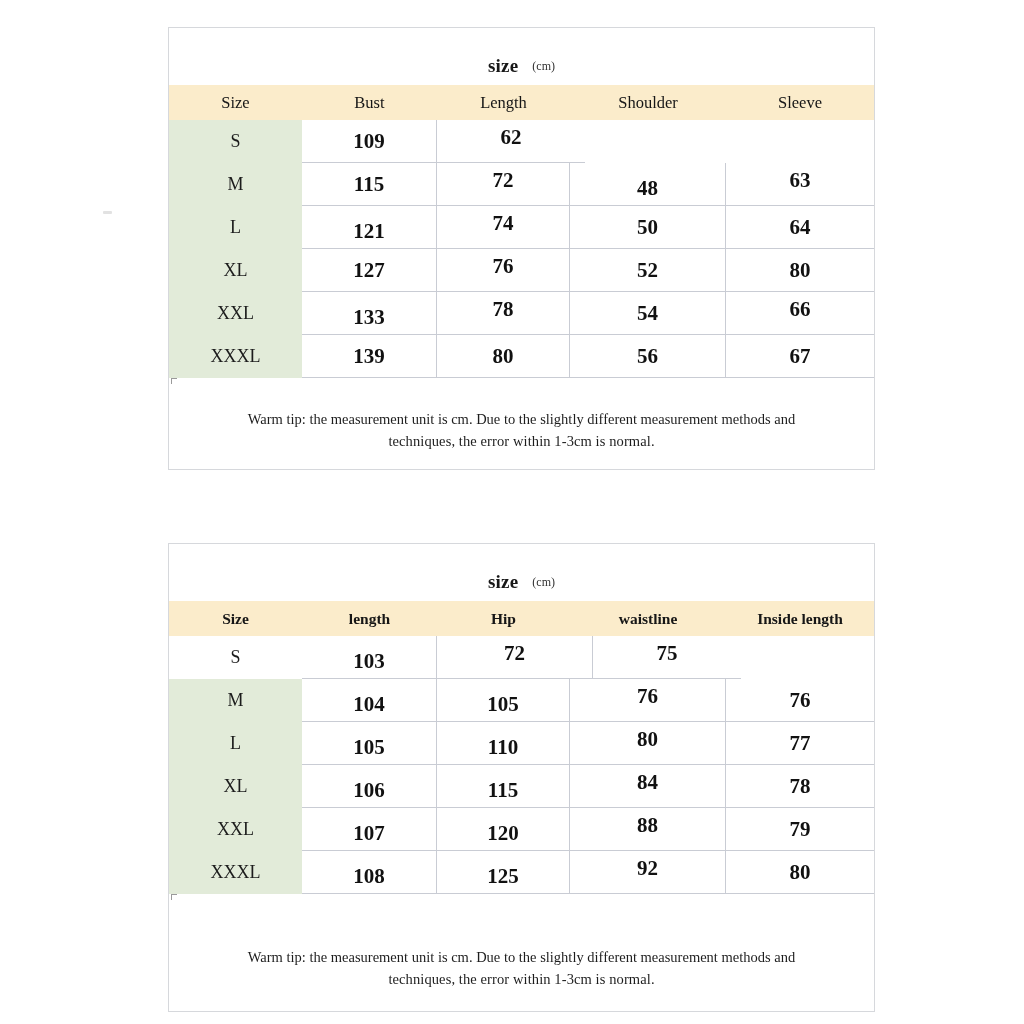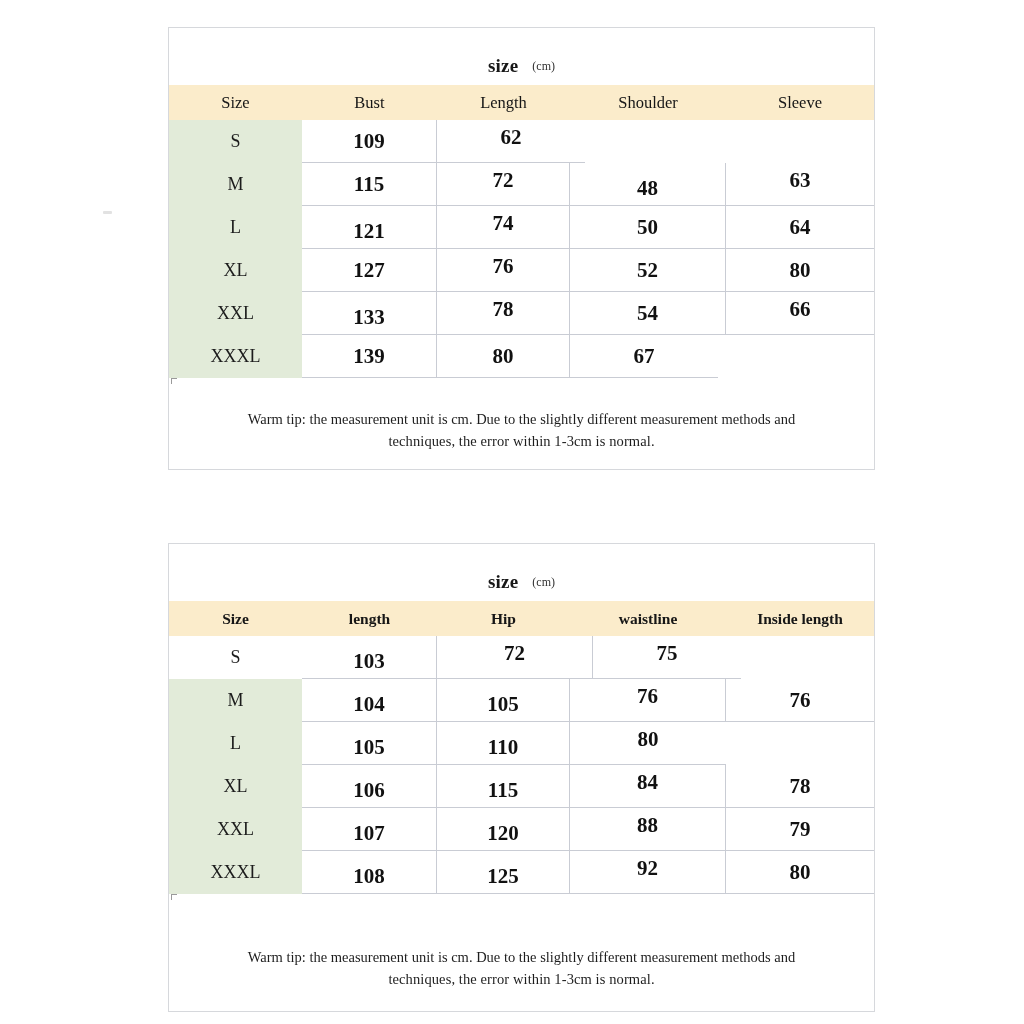--- a/index.html
+++ b/index.html
@@ -246,20 +246,23 @@
           </div>
       </div>
       <div class="row">
         <div class="cell size c-size shaded">XXXL</div>
         <div class="cell c-1">
             <span class="n-mid">139</span>
           </div>
         <div class="cell c-2">
             <span class="n-mid">80</span>
           </div>
+        <div class="cell c-3">
+            <span class="n-mid">56</span>
+          </div>
         <div class="cell c-4">
             <span class="n-mid">67</span>
           </div>
       </div>
       <div class="tick" style="bottom:-6px;"></div>
     </div>
 
     <div class="note">
       <span class="note-line">Warm tip: the measurement unit is cm. Due to the slightly different measurement methods and</span>
       <span class="note-line note-line-2">techniques, the error within 1-3cm is normal.</span>
@@ -314,20 +317,23 @@
         <div class="cell size c-size shaded">L</div>
         <div class="cell c-1">
             <span class="n-down">105</span>
           </div>
         <div class="cell c-2">
             <span class="n-down">110</span>
           </div>
         <div class="cell c-3">
             <span class="n-up">80</span>
           </div>
+        <div class="cell c-4">
+            <span class="n-mid">77</span>
+          </div>
       </div>
       <div class="row">
         <div class="cell size c-size shaded">XL</div>
         <div class="cell c-1">
             <span class="n-down">106</span>
           </div>
         <div class="cell c-2">
             <span class="n-down">115</span>
           </div>
         <div class="cell c-3">

